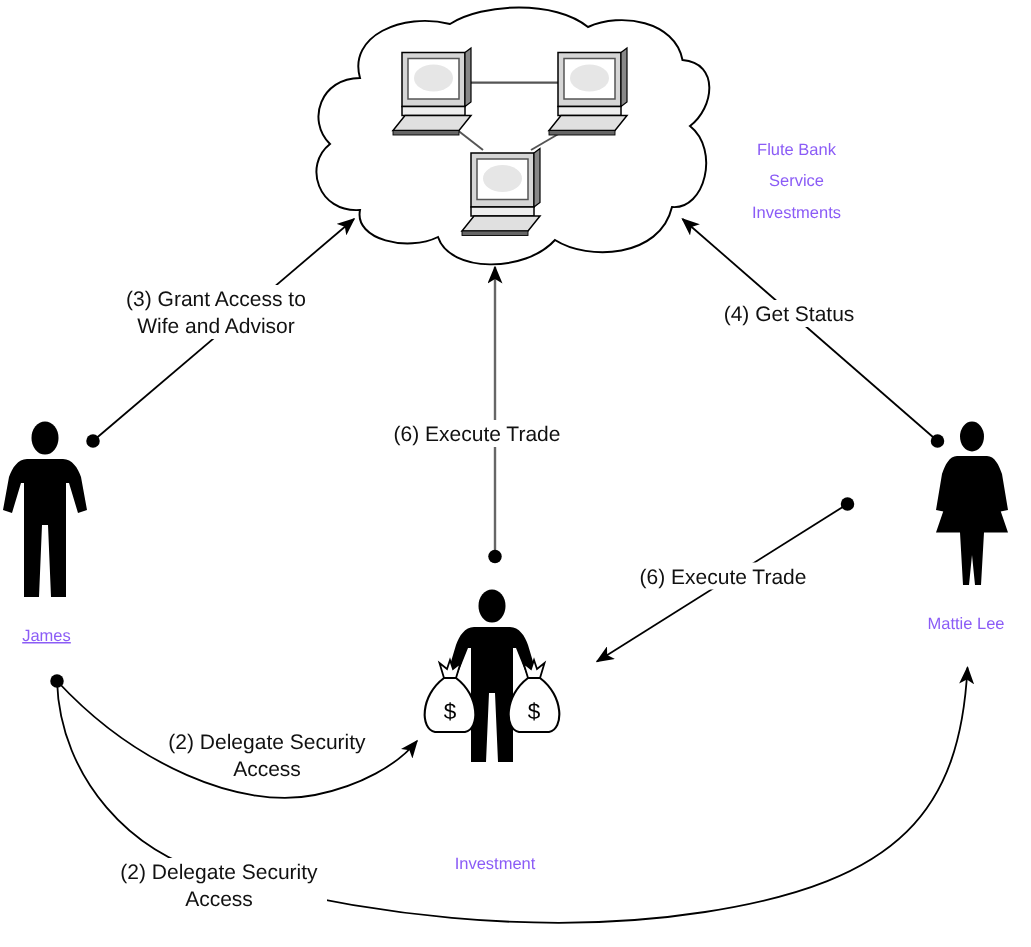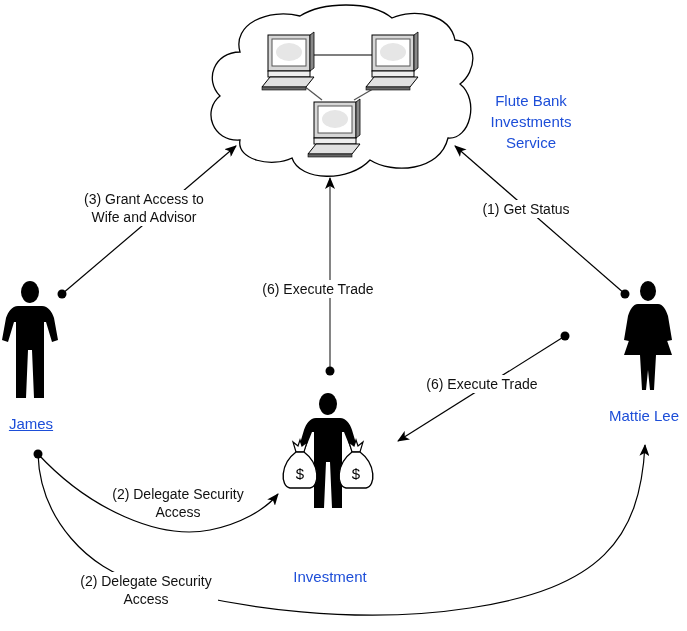--- a/index.html
+++ b/index.html
@@ -1,19 +1,19 @@
 <!DOCTYPE html>
 <html><head>
 <meta charset="utf-8">
 <style>
   html,body{margin:0;padding:0;background:#fff;}
   body{width:687px;height:631px;overflow:hidden;position:relative;font-family:"Liberation Sans",sans-serif;}
   svg{position:absolute;left:0;top:0;}
   .lbl{position:absolute;font-size:14px;color:#111;text-align:center;line-height:18px;white-space:nowrap;background:#fff;}
-  .name{position:absolute;font-size:15px;color:#1d4ed8;text-align:center;line-height:20px;white-space:nowrap;}
+  .name{position:absolute;font-size:11px;color:#8b5cf6;text-align:center;line-height:20px;white-space:nowrap;}
   .bl{display:block;}
 </style>
 </head>
 <body>
 
 <svg width="687" height="631" viewBox="0 0 687 631">
   <defs>
     <marker id="arr" markerWidth="12" markerHeight="10" refX="11" refY="5" orient="auto" markerUnits="userSpaceOnUse">
       <path d="M0,0 L12,5 L0,10 L3,5 Z" fill="#000"></path>
     </marker>
@@ -76,36 +76,36 @@
     </g>
     <use href="#bag" x="300" y="472"></use>
     <use href="#bag" x="356" y="472"></use>
     <text x="300" y="479" font-family="Liberation Sans, sans-serif" font-size="15" text-anchor="middle">$</text>
     <text x="356" y="479" font-family="Liberation Sans, sans-serif" font-size="15" text-anchor="middle">$</text>
   </g>
 </svg>
 
 <div class="name" style="left:476px;top:90px;width:110px;line-height:21px;">
   <span class="bl">Flute Bank</span>
+  <span class="bl">Service</span>
   <span class="bl">Investments</span>
-  <span class="bl">Service</span>
 </div>
 
 <div class="name" style="left:0px;top:414px;width:62px;text-decoration:underline;">James</div>
 <div class="name" style="left:598px;top:406px;width:92px;">Mattie Lee</div>
 <div class="name" style="left:270px;top:566px;width:120px;line-height:21px;">
   <span class="bl">Investment</span>
 </div>
 
 <div class="lbl" style="left:74px;top:190px;width:140px;">
   <span class="bl">(3) Grant Access to</span>
   <span class="bl">Wife and Advisor</span>
 </div>
 <div class="lbl" style="left:476px;top:200px;width:100px;">
-  <span class="bl">(1) Get Status</span>
+  <span class="bl">(4) Get Status</span>
 </div>
 <div class="lbl" style="left:256px;top:280px;width:124px;">
   <span class="bl">(6) Execute Trade</span>
 </div>
 <div class="lbl" style="left:420px;top:375px;width:124px;">
   <span class="bl">(6) Execute Trade</span>
 </div>
 <div class="lbl" style="left:106px;top:485px;width:144px;background:transparent;">
   <span class="bl">(2) Delegate Security</span>
   <span class="bl">Access</span>

